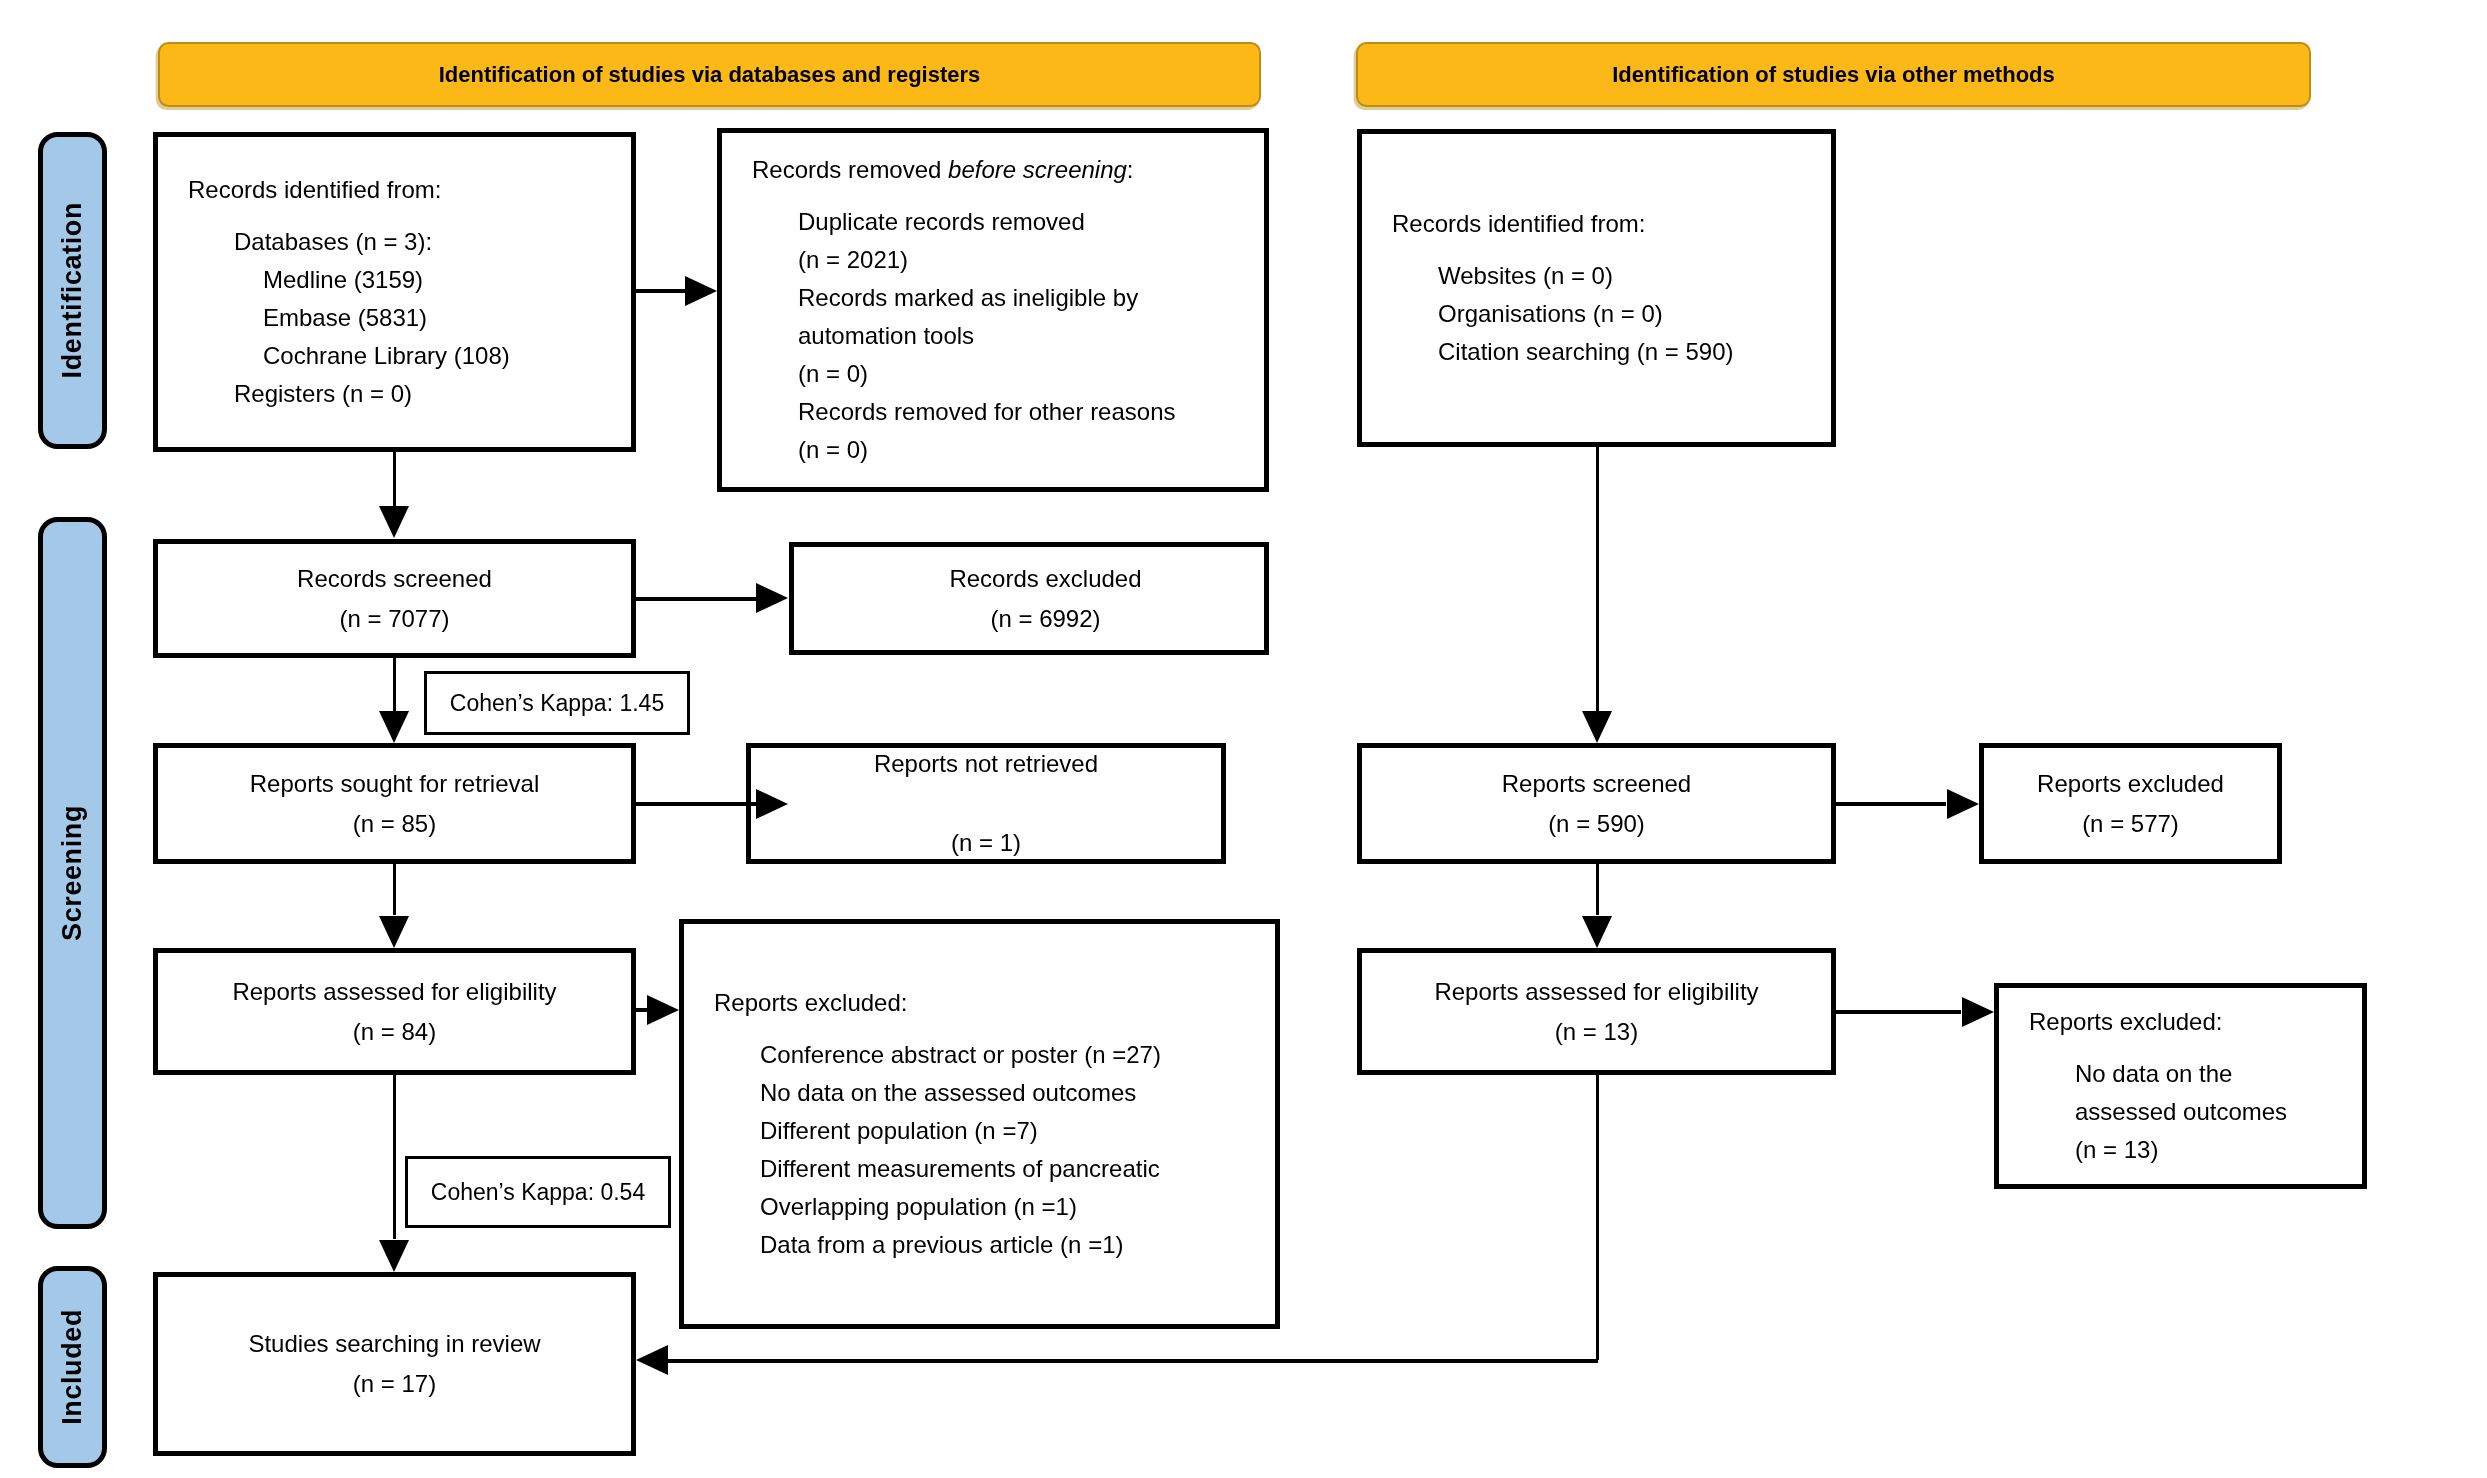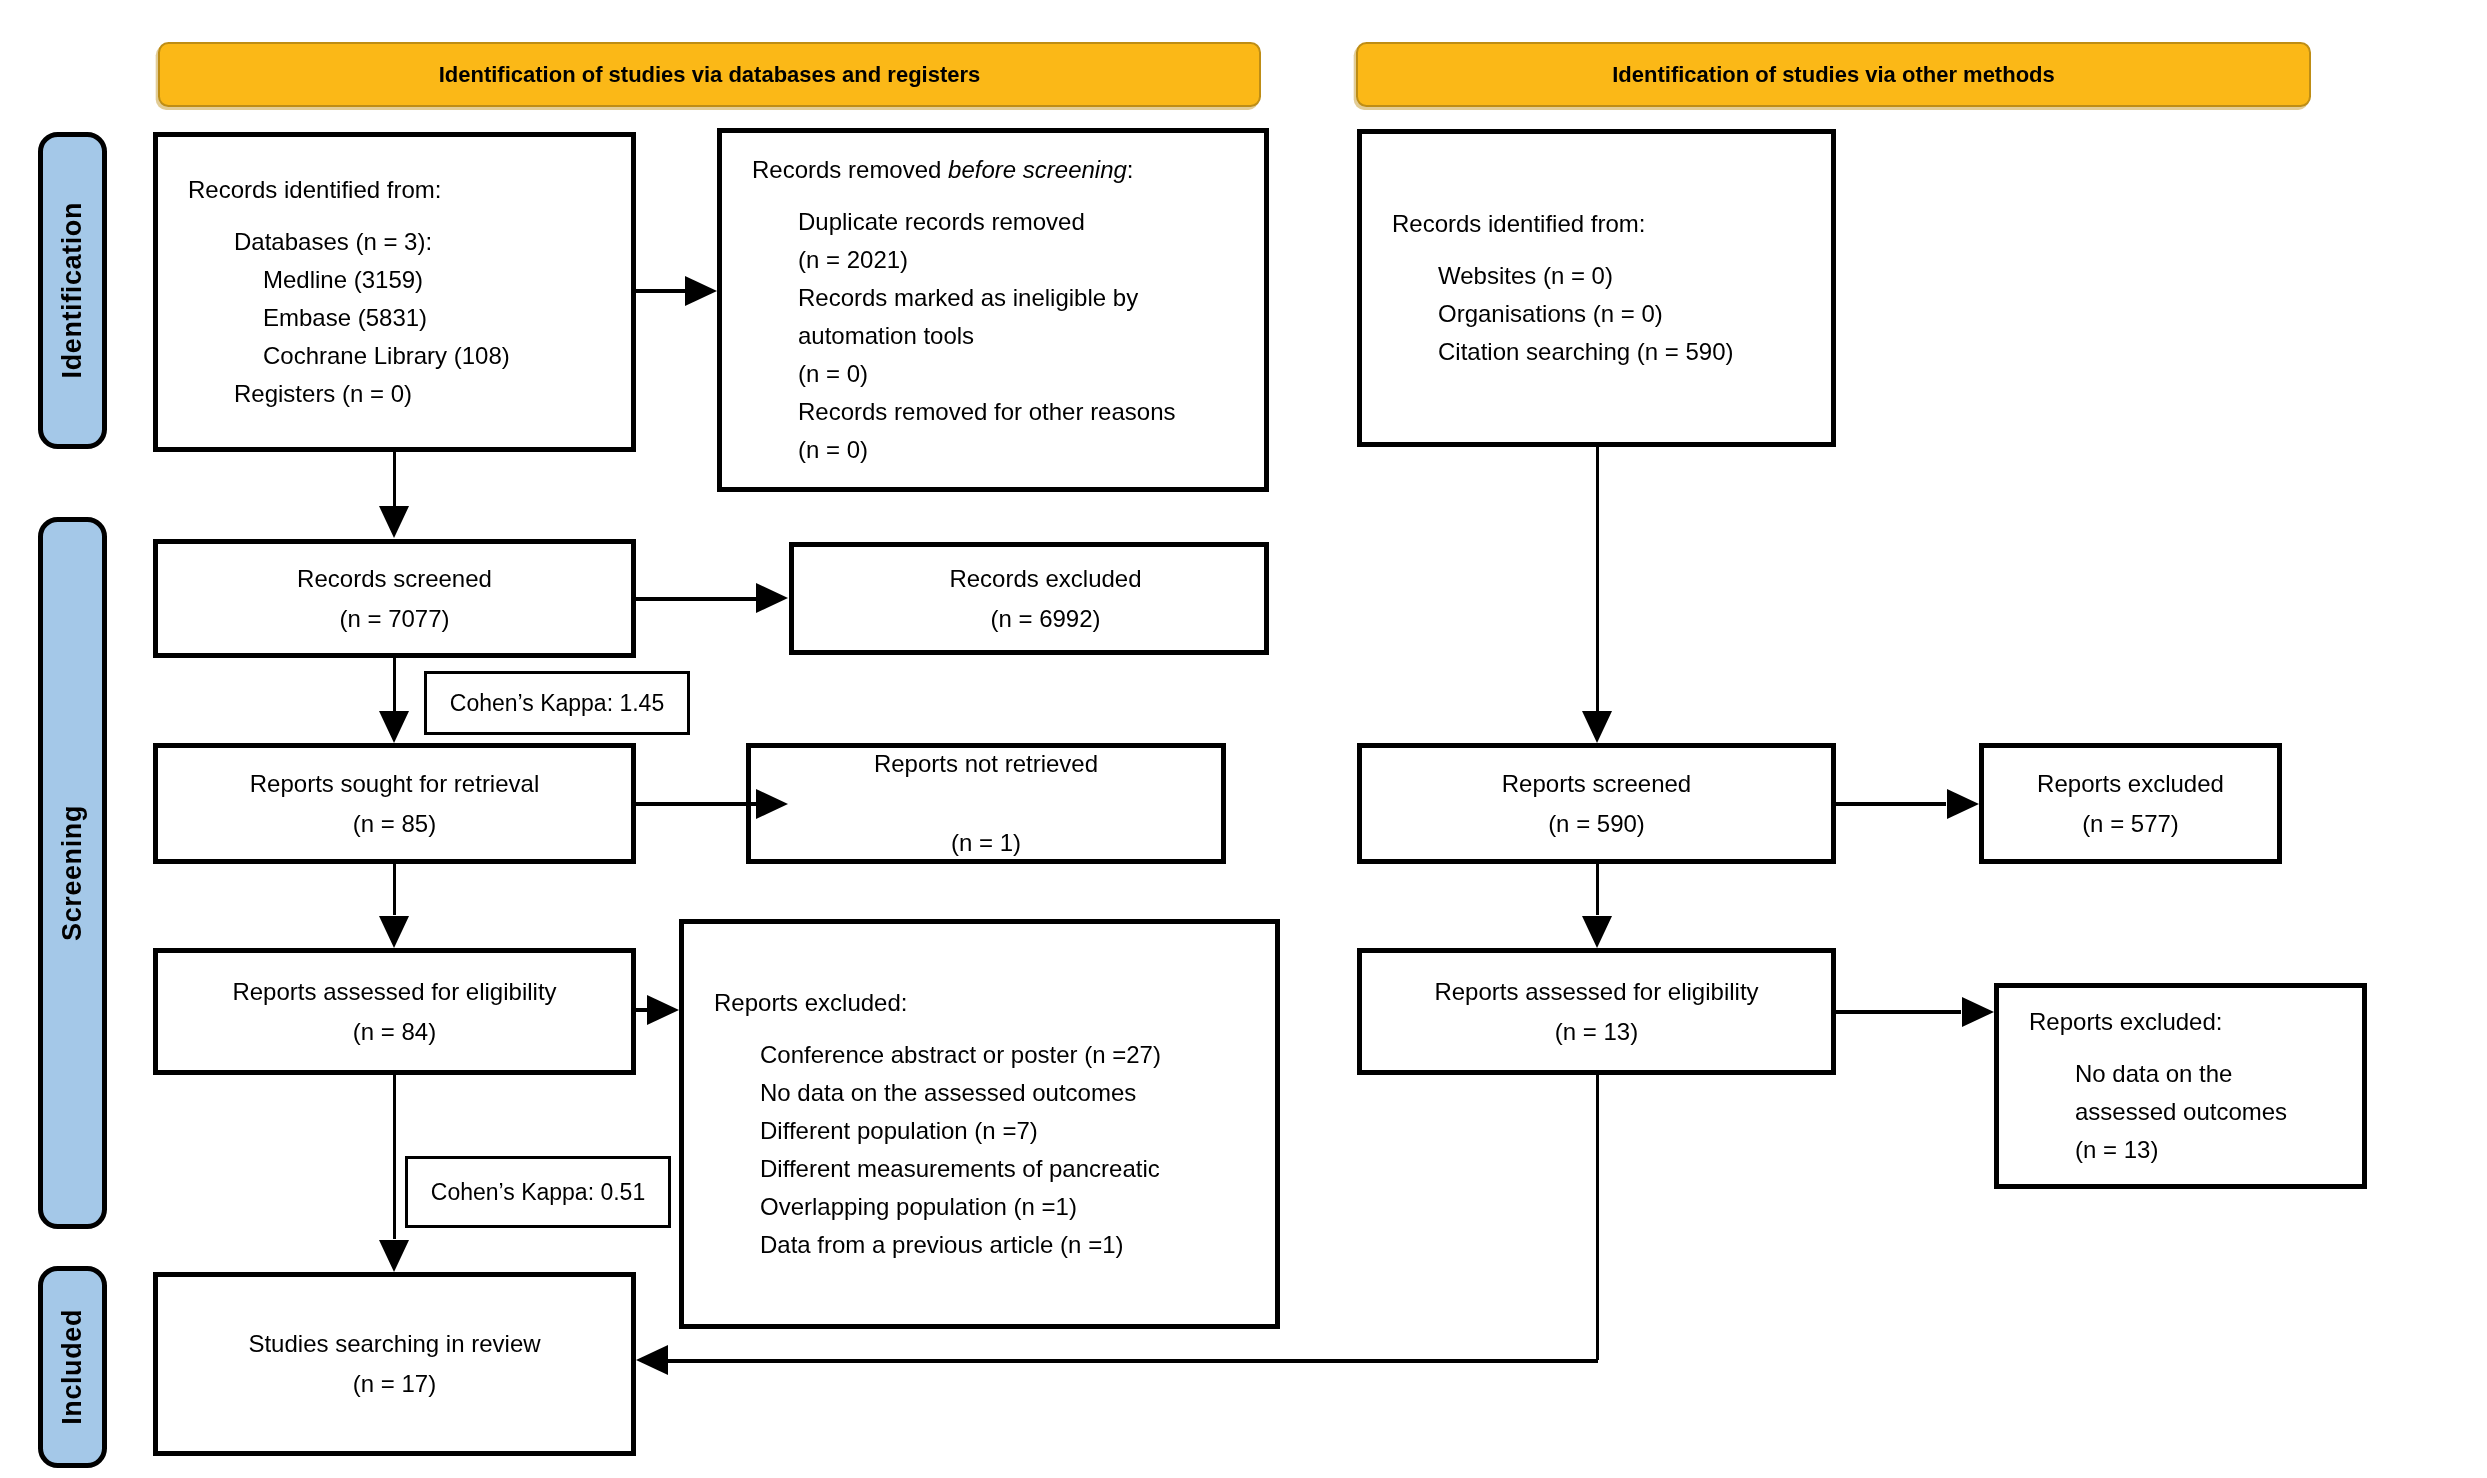--- a/index.html
+++ b/index.html
@@ -107,21 +107,21 @@
     <div class="t">Reports excluded:</div>
     <div class="ind1">Conference abstract or poster (n =27)</div>
     <div class="ind1">No data on the assessed outcomes</div>
     <div class="ind1">Different population (n =7)</div>
     <div class="ind1">Different measurements of pancreatic</div>
     <div class="ind1">Overlapping population (n =1)</div>
     <div class="ind1">Data from a previous article (n =1)</div>
   </div>
 
   <div class="kappa" style="left:405px;top:1156px;width:266px;height:72px;">
-    <span>Cohen’s Kappa: 0.51</span>
+    <span>Cohen’s Kappa: 0.54</span>
   </div>
 
   <div class="box cbox" style="left:153px;top:1272px;width:483px;height:184px;">
     <div>Studies searching in review</div>
     <div>(n = 17)</div>
   </div>
 
   <div class="box lbox" style="left:1357px;top:129px;width:479px;height:318px;">
     <div class="t">Records identified from:</div>
     <div class="ind1">Websites (n = 0)</div>

